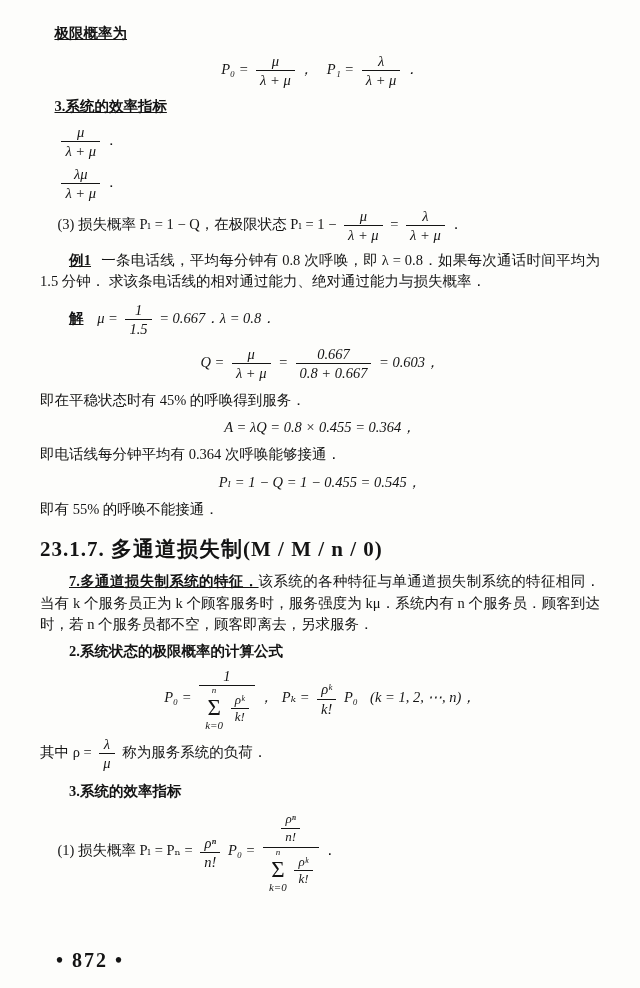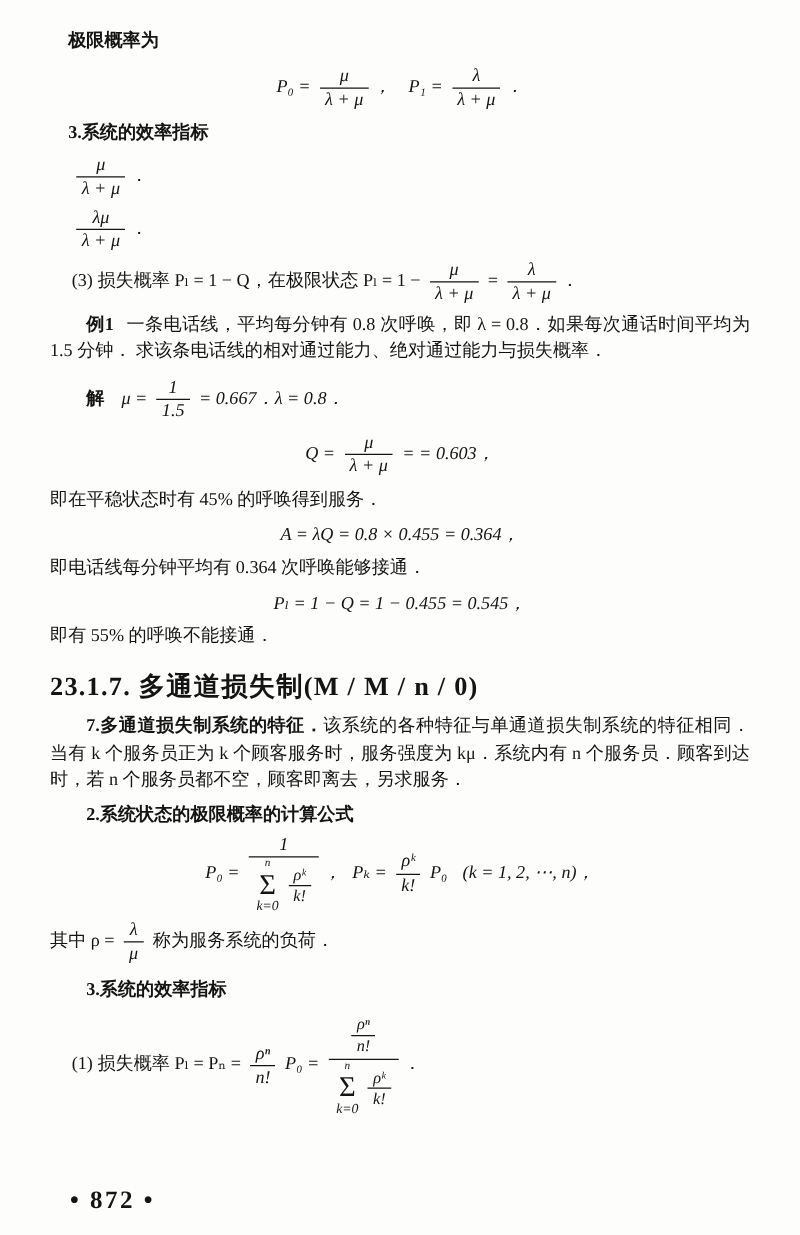--- a/index.html
+++ b/index.html
@@ -9,21 +9,21 @@
     width:640px; height:988px;
     background:#fdfdfb;
     color:#141414;
     font-family:"Liberation Serif","DejaVu Serif",serif;
     font-size:14.5px;
     overflow:hidden;
     padding:20px 40px 0 40px;
   }
   .p { line-height:1.5; margin:3px 0; text-align:justify; }
   .indent2 { text-indent:2em; }
-  .bold { font-weight:bold; }
+  .bold { font-weight:bold;text-decoration:underline; }
   .big-heading {
     font-size:21px; font-weight:bold;
     margin:14px 0 8px 0; letter-spacing:1px;
   }
   .sub-heading { font-weight:bold; margin:6px 0; padding-left:2em; }
   .item-line { margin:5px 0; padding-left:1.2em; white-space:nowrap; }
   .nowrap { white-space:nowrap; }
   .center { text-align:center; }
   .formula-line { margin:7px 0; }
   .math { font-style:italic; }
@@ -112,20 +112,24 @@
   <span class="math">= 0.667．λ = 0.8．</span>
 </div>
 
 <div class="center formula-line math nowrap">
   <span>Q =</span>
   <span class="frac">
     <span class="num">μ</span>
     <span class="den">λ + μ</span>
   </span>
   <span>=</span>
+  <span class="frac">
+    <span class="num">0.667</span>
+    <span class="den">0.8 + 0.667</span>
+  </span>
   <span>= 0.603，</span>
 </div>
 
 <div class="p">即在平稳状态时有 45% 的呼唤得到服务．</div>
 
 <div class="center formula-line math">A = λQ = 0.8 × 0.455 = 0.364，</div>
 
 <div class="p">即电话线每分钟平均有 0.364 次呼唤能够接通．</div>
 
 <div class="center formula-line math">Pₗ = 1 − Q = 1 − 0.455 = 0.545，</div>

